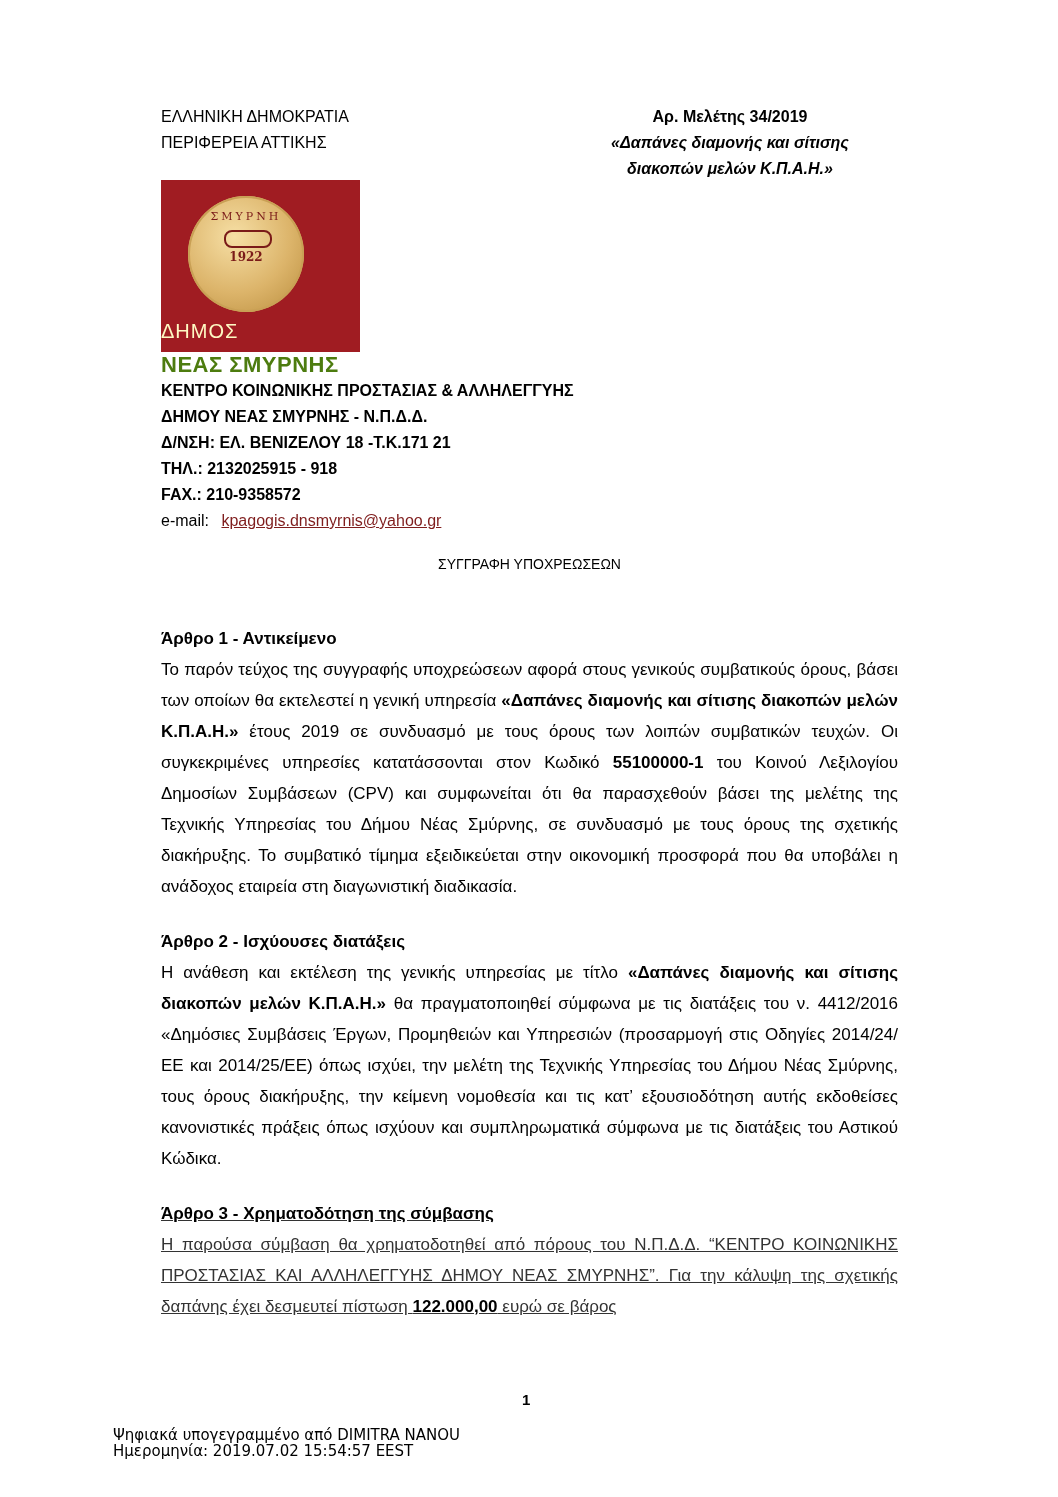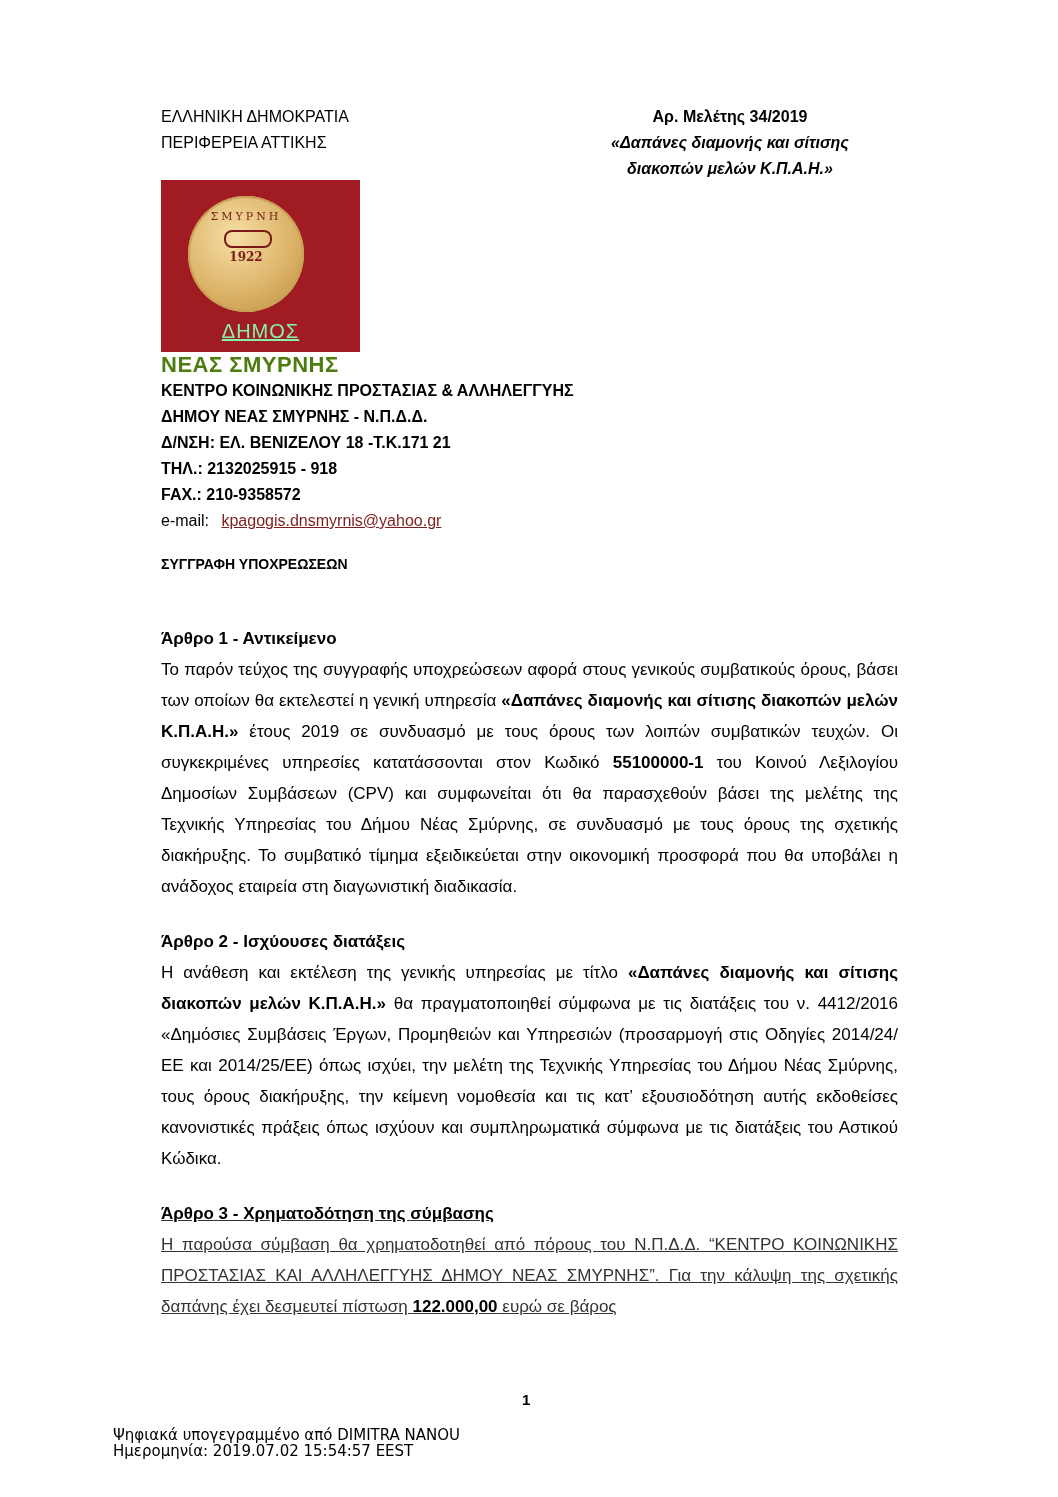--- a/index.html
+++ b/index.html
@@ -9,26 +9,26 @@
   .hdr-left { position: absolute; left: 161px; top: 104px; font-weight: normal; font-size: 16px; line-height: 26px; }
   .hdr-right { position: absolute; left: 560px; top: 104px; width: 340px; text-align: center; font-weight: bold; font-size: 16px; line-height: 26px; }
   .hdr-right .it { font-style: italic; }
   .logo { position: absolute; left: 161px; top: 180px; width: 199px; height: 172px; background: #a01c22; }
   .coin { position: absolute; left: 27px; top: 16px; width: 116px; height: 116px; border-radius: 50%;
           background: radial-gradient(circle at 40% 35%, #f6dfa5 0%, #dcb46a 55%, #b98c3c 100%);
           box-shadow: 0 0 0 2px #c9a055 inset; }
   .coin-year { position: absolute; left: 0; right: 0; top: 54px; text-align: center; font-family: "DejaVu Serif", serif; font-size: 12px; color: #7a1a18; font-weight: bold; }
   .coin-top { position: absolute; left: 0; right: 0; top: 14px; text-align: center; font-family: "DejaVu Serif", serif; font-size: 11px; color: #7a1a18; letter-spacing: 3px; }
   .coin-col { position: absolute; left: 36px; top: 34px; width: 44px; height: 14px; border: 2px solid #7a1a18; border-radius: 8px; }
-  .logo-demos { position: absolute; left: 0; right: 0; top: 140px; text-align: center; color: #86efac; font-size: 20px; letter-spacing: 1px; text-decoration: underline; }
+  .logo-demos { position: absolute; left: 0; right: 0; top: 140px; color: #fef9c3; font-size: 20px; letter-spacing: 1px; }
   .logo-name { position: absolute; left: 161px; top: 352px; color: #4d7c0f; font-weight: bold; font-size: 22px; letter-spacing: 0.5px; }
   .org { position: absolute; left: 161px; top: 378px; font-weight: bold; font-size: 16px; line-height: 26px; }
   .org .mail { font-weight: normal; }
   .org a { color: #7f1d1d; text-decoration: underline; margin-left: 8px; }
-  .title { position: absolute; left: 161px; width: 737px; top: 556px; font-weight: bold; font-size: 14px; }
+  .title { position: absolute; left: 161px; width: 737px; top: 556px; text-align: center; font-weight: normal; font-size: 14px; }
   .art { position: absolute; left: 161px; width: 737px; font-size: 17px; line-height: 31px; text-align: justify; }
   .art h3 { margin: 0; font-size: 17px; font-weight: bold; line-height: 31px; }
   .art p { margin: 0; }
   .art b { font-weight: bold; }
   .art1 { top: 623px; }
   .art2 { top: 926px; }
   .art3 { top: 1198px; color: #333; text-decoration: underline; }
   .art3 h3 { color: #000; }
   .pnum { position: absolute; left: 522px; top: 1391px; font-weight: bold; font-size: 15px; }
   .sig { position: absolute; left: 113px; top: 1427px; font-family: "DejaVu Sans", sans-serif; font-size: 15px; line-height: 16px; }

